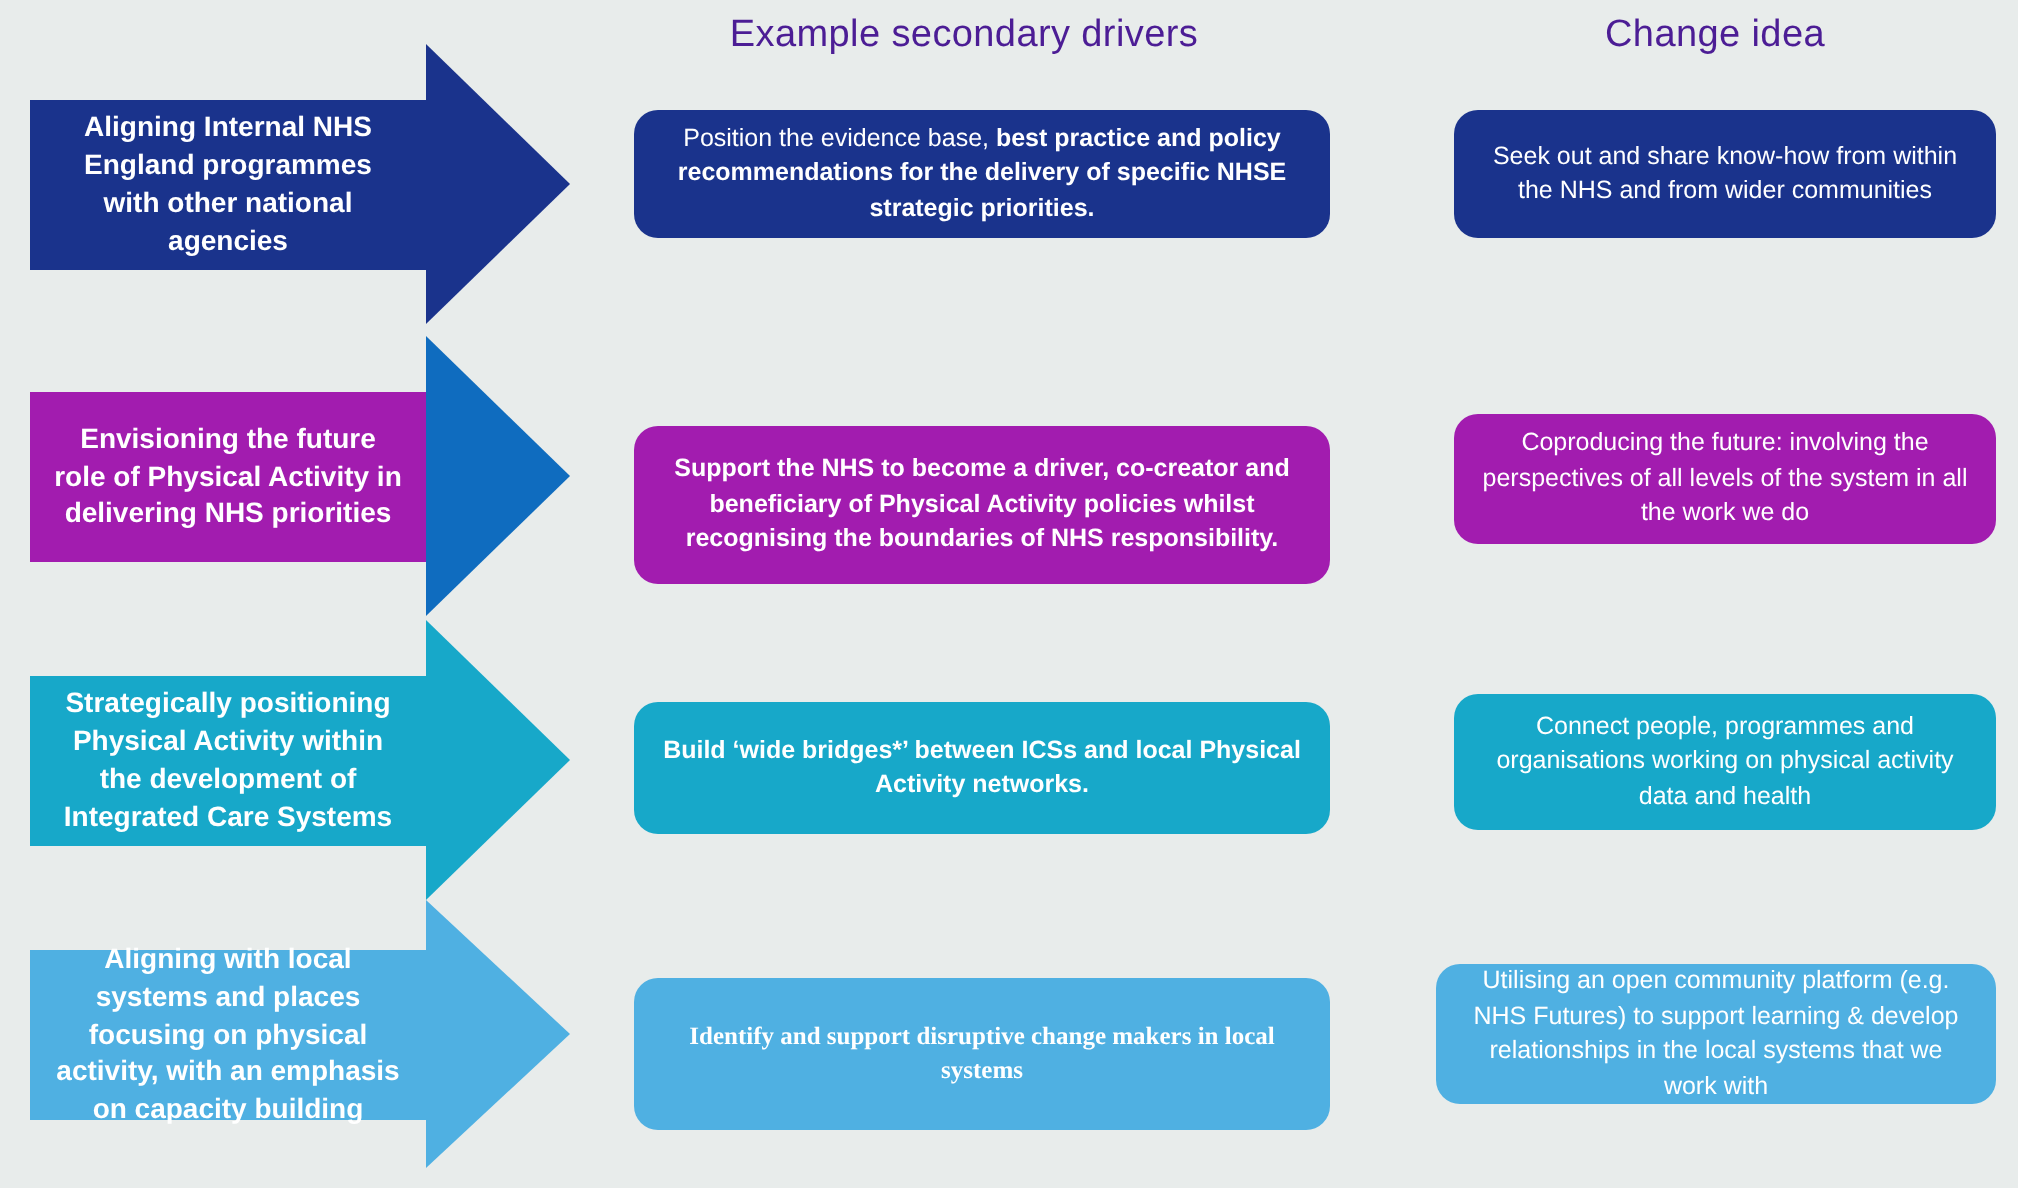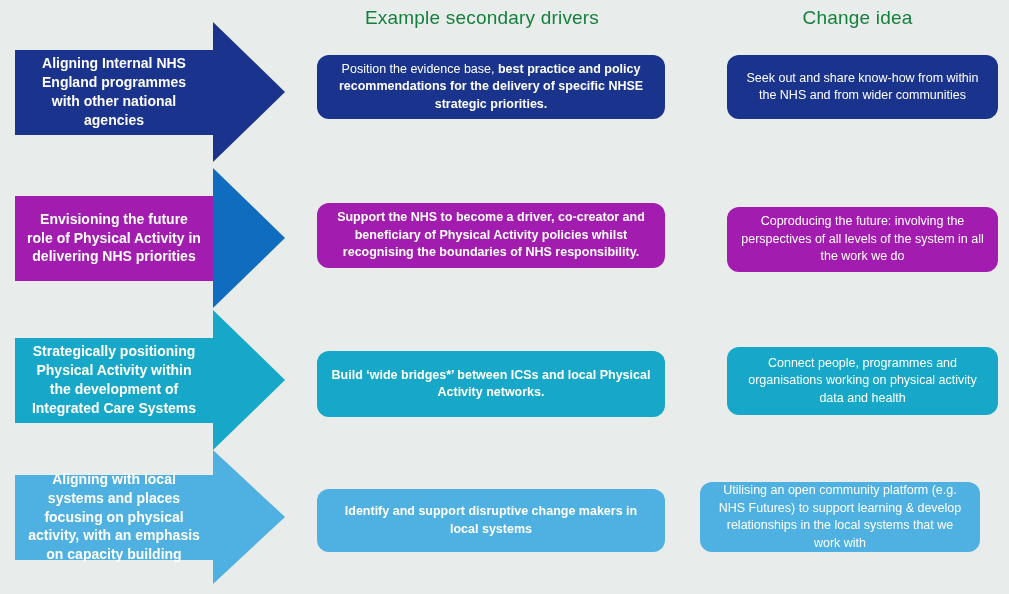--- a/index.html
+++ b/index.html
@@ -13,21 +13,21 @@
     height:594px;
     background:#e8eceb;
     overflow:hidden;
   }
   
   .col-header{
     position:absolute;
     top:7px;
     text-align:center;
     font-size:19px;
-    color:#15803d;
+    color:#4c1d95;
     letter-spacing:0.2px;
   }
   .hdr-secondary{left:302px;width:360px;}
   .hdr-idea{left:717px;width:281px;}
 
   
   .arrow{
     position:absolute;
     left:15px;
     display:flex;
@@ -79,29 +79,29 @@
     align-items:center;
     justify-content:center;
     text-align:center;
     box-sizing:border-box;
     font-size:12.5px;
     line-height:1.4;
   }
   .mid{left:317px;width:348px;padding:6px 14px;}
   .mid .bold, .mid.all-bold{font-weight:bold;}
   .mid1{top:55px;height:64px;}
-  .mid2{top:203px;height:65px;}
+  .mid2{top:213px;height:79px;}
   .mid3{top:351px;height:66px;}
-  .mid4{top:489px;height:63px;}
+  .mid4{top:489px;height:76px;font-family:Liberation Serif, serif;}
 
   .idea{left:727px;width:271px;padding:20px 12px;}
   .idea1{top:55px;height:64px;}
   .idea2{top:207px;height:65px;}
   .idea3{top:347px;height:68px;}
-  .idea4{top:482px;height:70px;left:700px;width:280px;}
+  .idea4{top:482px;height:70px;left:718px;width:280px;}
 </style>
 </head>
 <body>
 
 <div class="canvas">
 
   <div class="col-header hdr-secondary">Example secondary drivers</div>
   <div class="col-header hdr-idea">Change idea</div>
 
   <div class="arrow row1">

